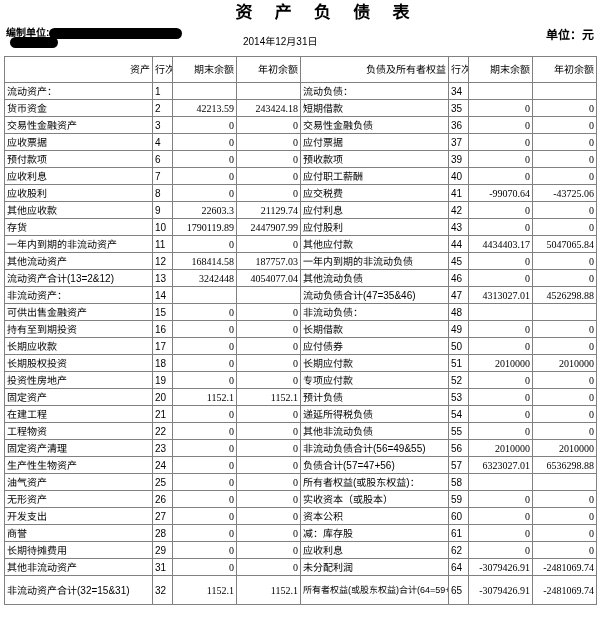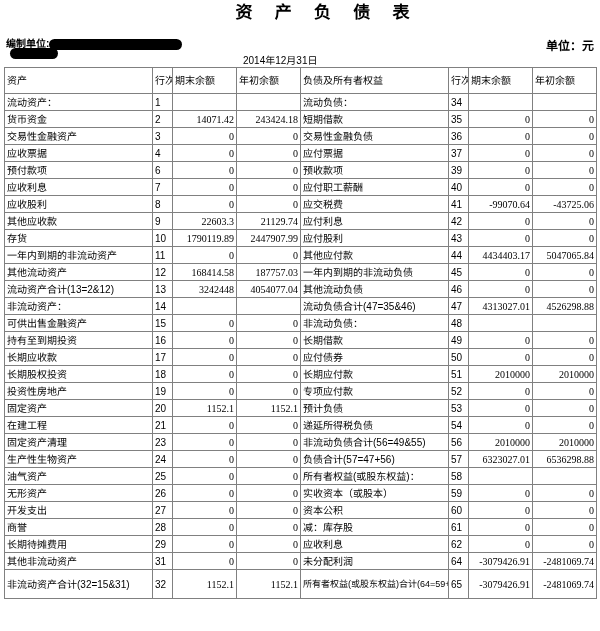--- a/index.html
+++ b/index.html
@@ -33,21 +33,21 @@
     line-height: 20px;
     font-family: "Liberation Serif", "DejaVu Serif", serif;
     margin-left: 45px;
   }
 
   
   .meta {
     position: relative;
     height: 32px;
     font-size: 10px;
-    margin-top: 12px;
+    margin-top: 1px;
   }
   .meta-left {
     position: absolute;
     left: 6px;
     top: 0px;
     display: block;
     white-space: nowrap;
     font-weight: bold;
     font-size: 10px;
   }
@@ -62,21 +62,21 @@
   .redact-b {
     position: absolute;
     left: 10px;
     top: 13px;
     width: 48px;
     height: 11px;
   }
   .meta-center {
     position: absolute;
     left: 243px;
-    top: 17px;
+    top: 9px;
     font-size: 10px;
   }
   .meta-right {
     position: absolute;
     right: 6px;
     top: 1px;
     font-size: 12px;
     font-weight: bold;
   }
 
@@ -91,21 +91,21 @@
   table.bs td, table.bs th {
     border: 1px solid #808080;
     padding: 0 2px;
     height: 16px;
     line-height: 15px;
     font-weight: normal;
     overflow: hidden;
     white-space: nowrap;
   }
   table.bs thead th {
-    text-align: left;
+    text-align: right;
     height: 25px;
     font-size: 10px;
   }
   th.vlabel {
     letter-spacing: 0px;
     font-size: 9px;
     line-height: 11px;
     white-space: normal;
     word-break: break-all;
     padding: 0 1px;
@@ -180,21 +180,21 @@
           <td class="num"></td>
           <td class="num"></td>
           <td class="item lvl0">流动负债：</td>
           <td class="no">34</td>
           <td class="num"></td>
           <td class="num"></td>
         </tr>
         <tr>
           <td class="item lvl1">货币资金</td>
           <td class="no">2</td>
-          <td class="num">14071.42</td>
+          <td class="num">42213.59</td>
           <td class="num">243424.18</td>
           <td class="item lvl1">短期借款</td>
           <td class="no">35</td>
           <td class="num">0</td>
           <td class="num">0</td>
         </tr>
         <tr>
           <td class="item lvl1">交易性金融资产</td>
           <td class="no">3</td>
           <td class="num">0</td>
@@ -364,20 +364,30 @@
           <td class="num">0</td>
           <td class="num">0</td>
         </tr>
         <tr>
           <td class="item lvl1">在建工程</td>
           <td class="no">21</td>
           <td class="num">0</td>
           <td class="num">0</td>
           <td class="item lvl1">递延所得税负债</td>
           <td class="no">54</td>
+          <td class="num">0</td>
+          <td class="num">0</td>
+        </tr>
+        <tr>
+          <td class="item lvl1">工程物资</td>
+          <td class="no">22</td>
+          <td class="num">0</td>
+          <td class="num">0</td>
+          <td class="item lvl1">其他非流动负债</td>
+          <td class="no">55</td>
           <td class="num">0</td>
           <td class="num">0</td>
         </tr>
         <tr>
           <td class="item lvl1">固定资产清理</td>
           <td class="no">23</td>
           <td class="num">0</td>
           <td class="num">0</td>
           <td class="item lvl-total">非流动负债合计(56=49&amp;55)</td>
           <td class="no">56</td>

